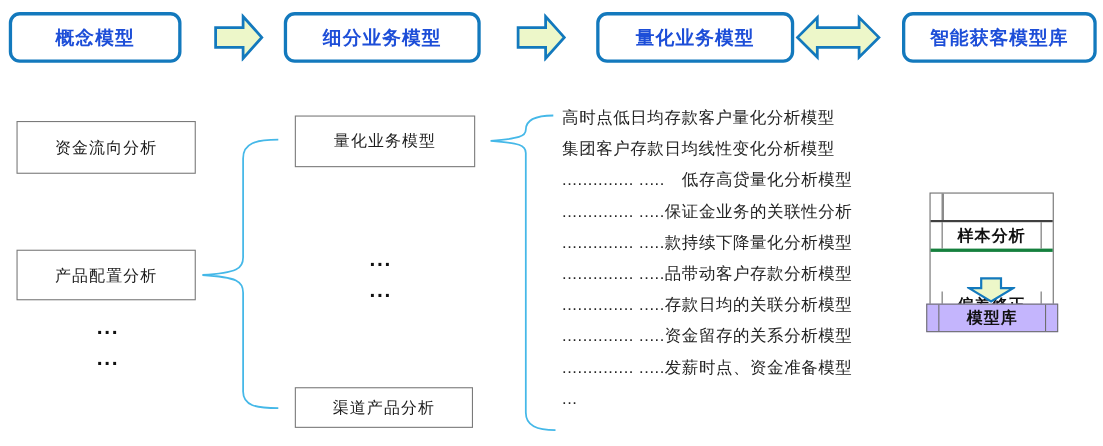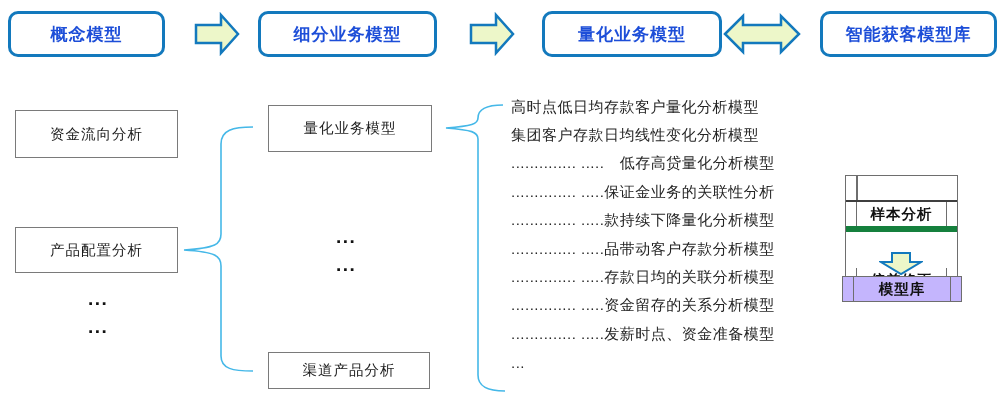--- a/index.html
+++ b/index.html
@@ -52,21 +52,21 @@
   .model-item {
     height:28.4px; display:flex; align-items:center;
     font-size:15px; color:#242424; white-space:pre; letter-spacing:0.5px;
   }
 
   
   .cal-table {
     position:absolute; left:845px; top:175px; width:113px;
     border:1.3px solid #6e6e6e; box-sizing:border-box; background:#fff;
   }
-  .cal-row { display:flex; height:24px; border-bottom:6px solid #15803d; }
+  .cal-row { display:flex; height:24px; border-bottom:3px solid #15803d; }
   .cal-row:last-child { border-bottom:none;margin-top:36px; }
   .cal-row.cal-header { border-bottom:2.5px solid #3f3f3f; }
   .cal-side { width:11px; box-sizing:border-box; }
   .cal-side.left  { border-right:1px solid #6e6e6e; }
   .cal-side.right { border-left:1px solid #6e6e6e; }
   .cal-mid {
     flex:1; display:flex; align-items:center; justify-content:center;
     font-size:14.5px; font-weight:bold; color:#111; letter-spacing:1px;
   }
   .cal-result {

